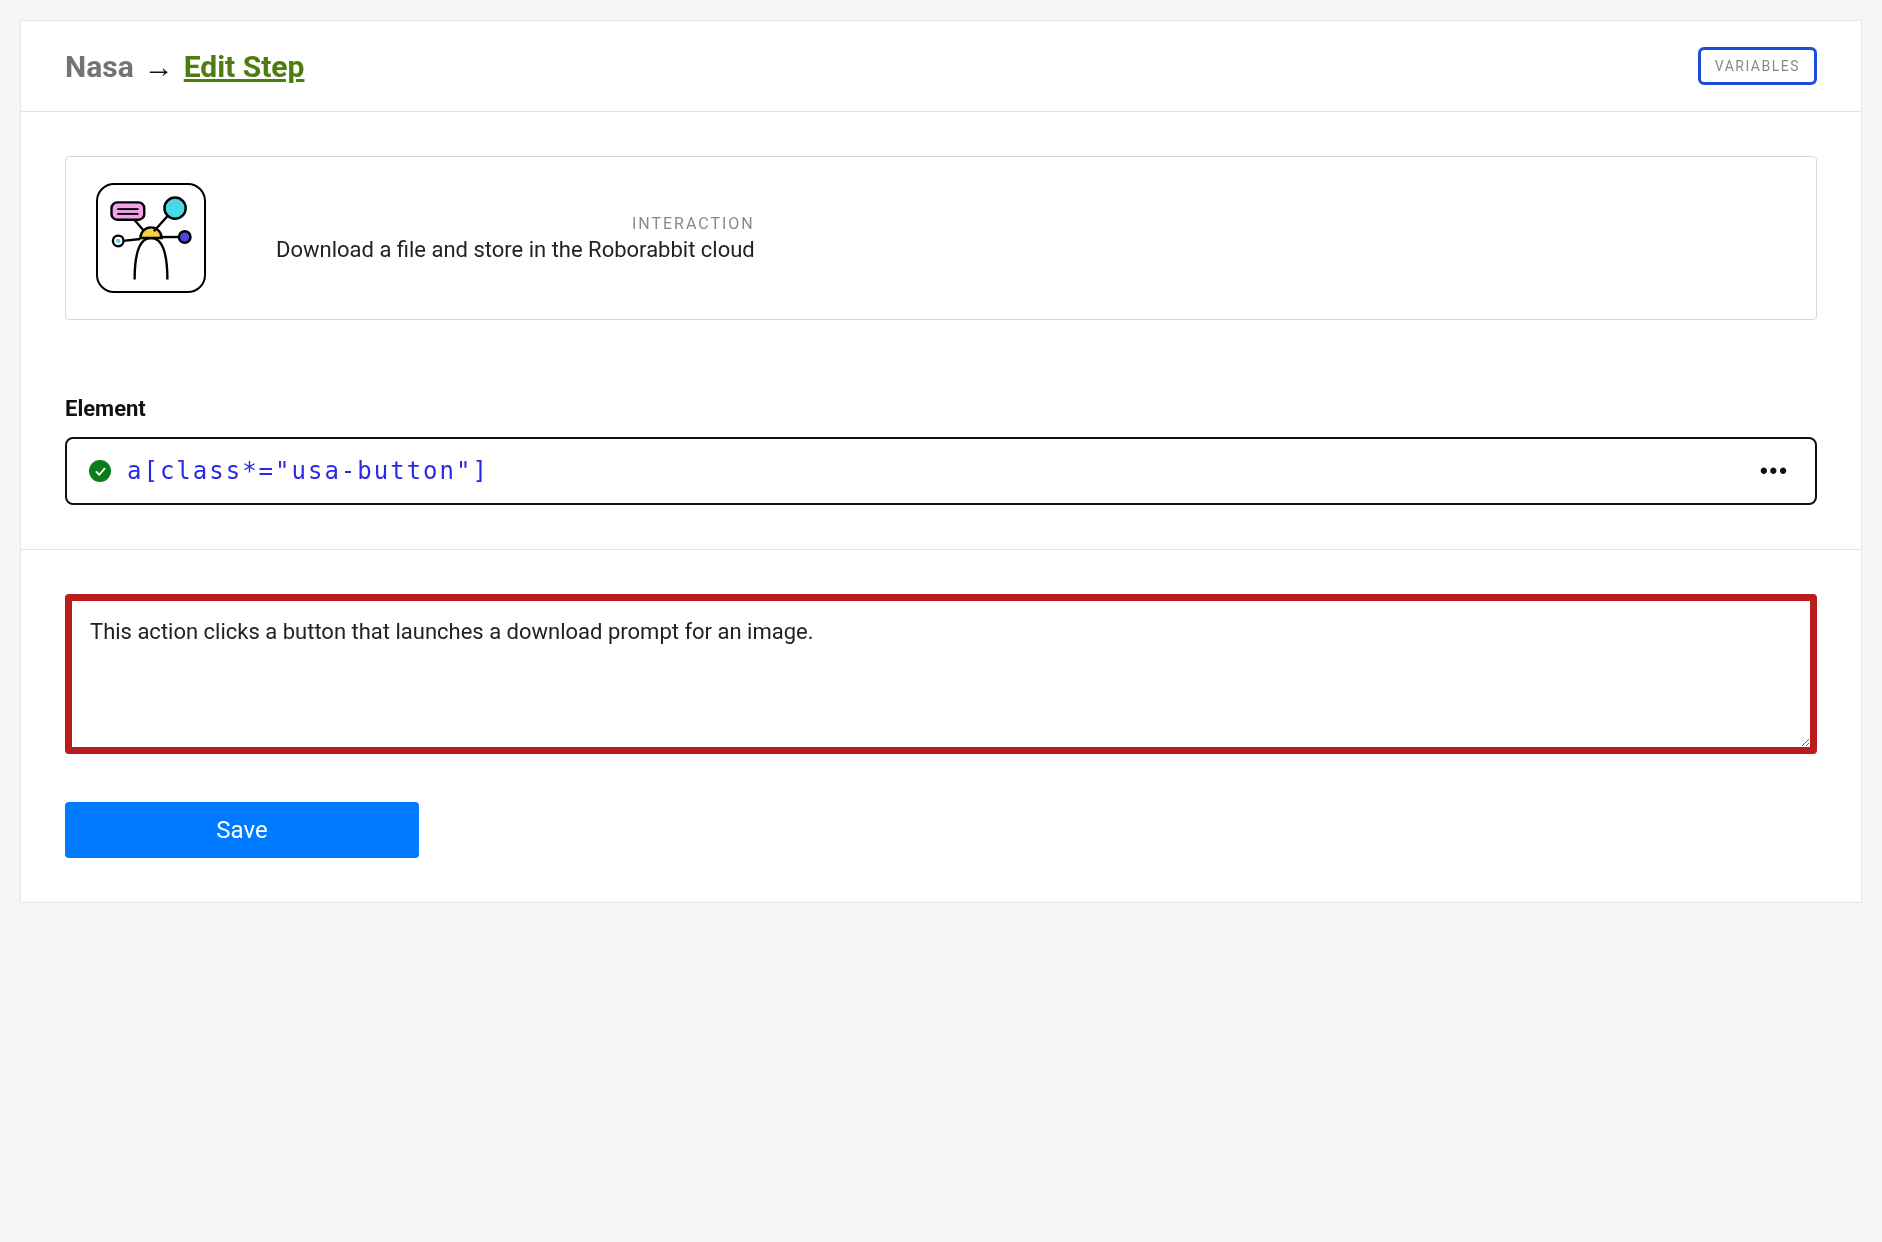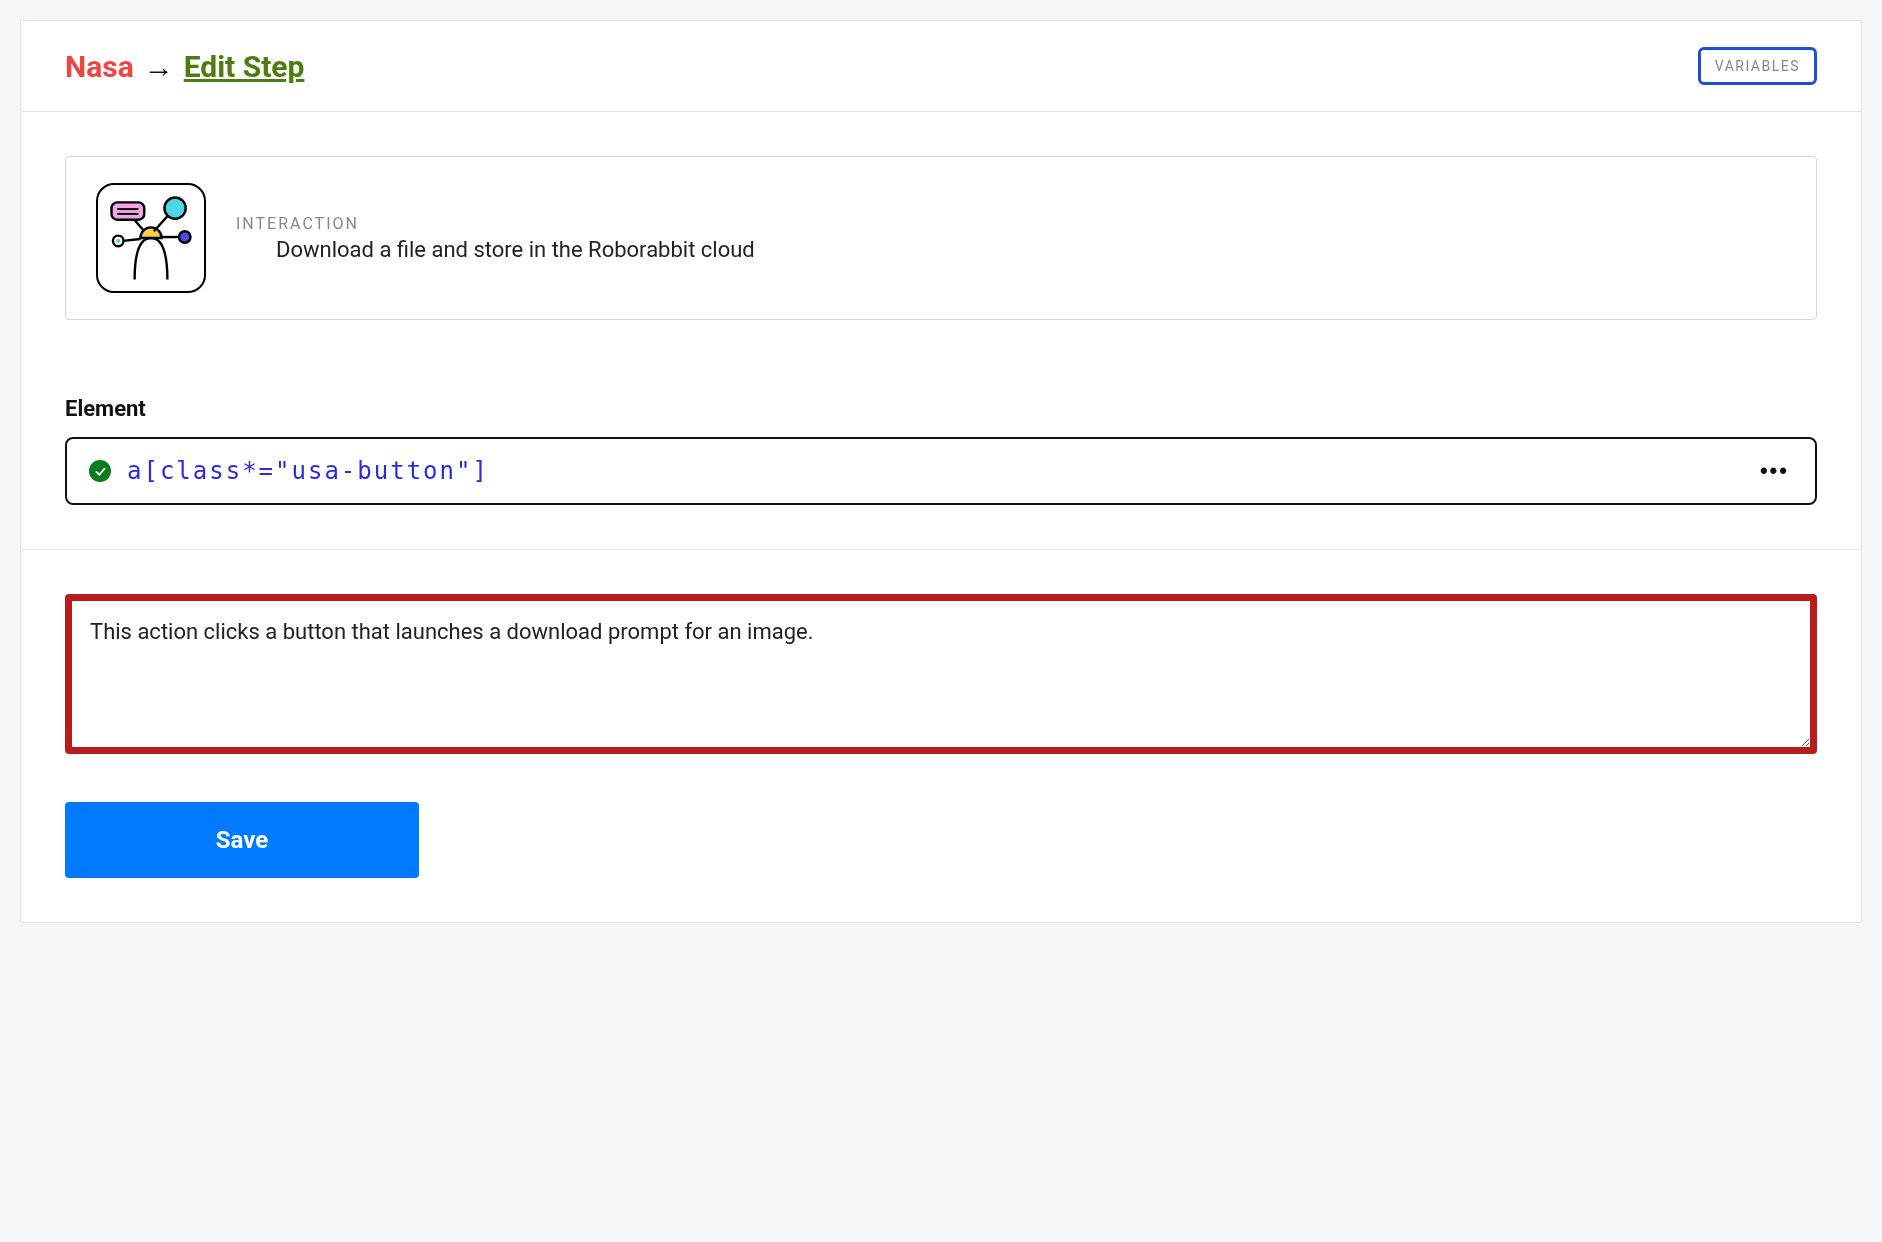--- a/index.html
+++ b/index.html
@@ -25,21 +25,21 @@
       border-bottom: 1px solid #e1e4e8;
     }
     .breadcrumb {
       display: flex;
       align-items: center;
       font-size: 30px;
       font-weight: 700;
       gap: 10px;
     }
     .breadcrumb-link {
-      color: #ef4444;
+      color: #737373;
       text-decoration: none;
       cursor: pointer;
     }
     .breadcrumb-arrow {
       color: #111;
       font-weight: 700;
     }
     .breadcrumb-current {
       color: #4d7c0f;
       text-decoration: underline;
@@ -77,20 +77,21 @@
       flex-shrink: 0;
       background: #fff;
     }
     .icon-box svg {
       width: 100%;
       height: 100%;
     }
     .interaction-text {
       display: flex;
       flex-direction: column;
+      text-align: right;
     }
     .interaction-label {
       font-size: 16px;
       letter-spacing: 2px;
       color: #888;
       text-transform: uppercase;
     }
     .interaction-title {
       font-size: 34px;
       font-weight: 700;
@@ -166,27 +167,27 @@
       border-radius: 4px;
       padding: 18px 18px;
       font-size: 22px;
       font-family: inherit;
       color: #222;
       resize: vertical;
     }
     .save-button {
       margin-top: 44px;
       width: 354px;
-      height: 76px;
+      height: 56px;
       background: #007bff;
       color: #ffffff;
       border: none;
       border-radius: 4px;
       font-size: 24px;
-      font-weight: 700;
+      font-weight: 400;
       cursor: pointer;
       font-family: inherit;
     }
   </style>
 </head>
 <body>
 
 <div class="page-container">
   <div class="page-header">
     <div class="breadcrumb">

